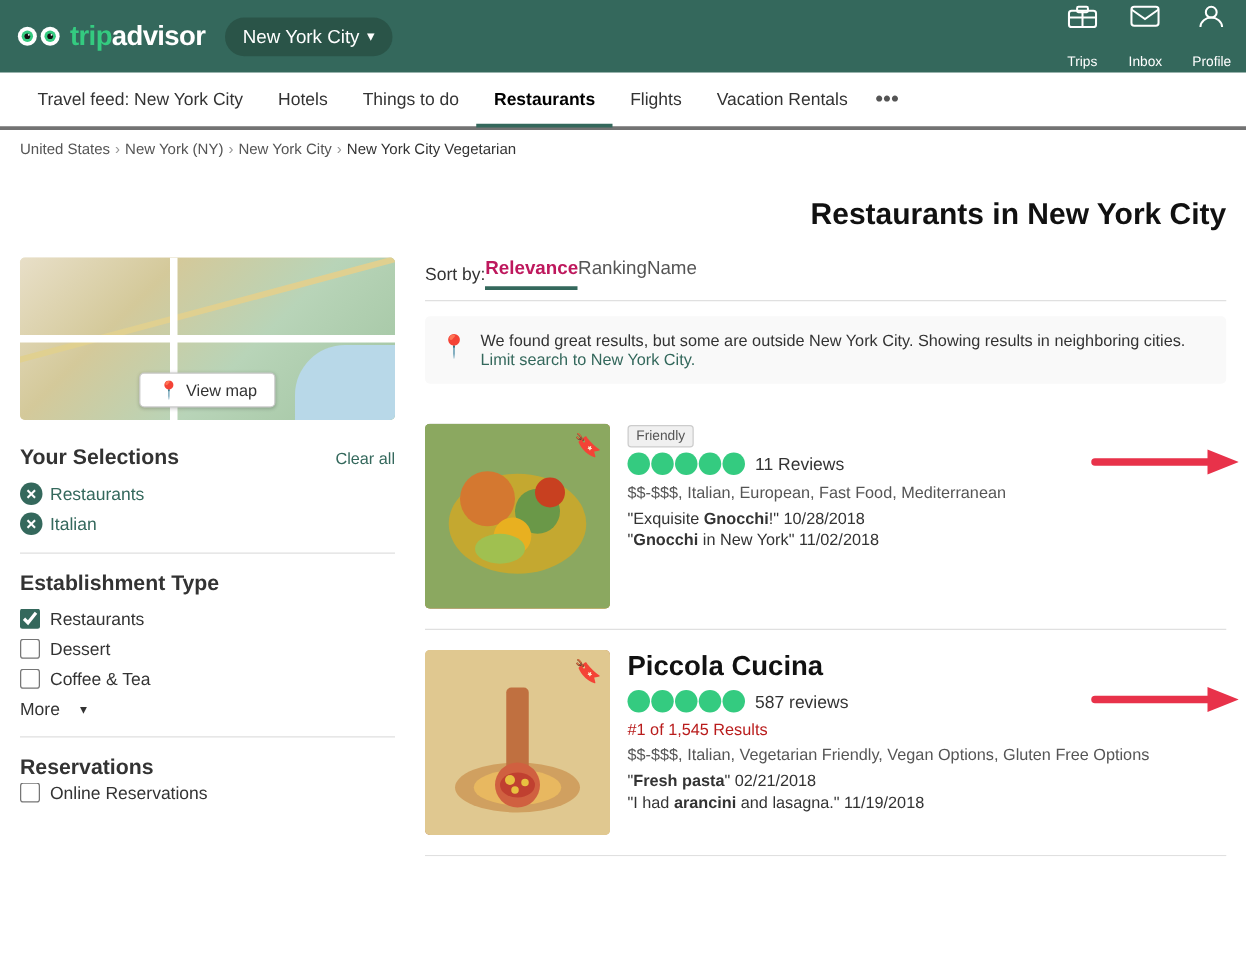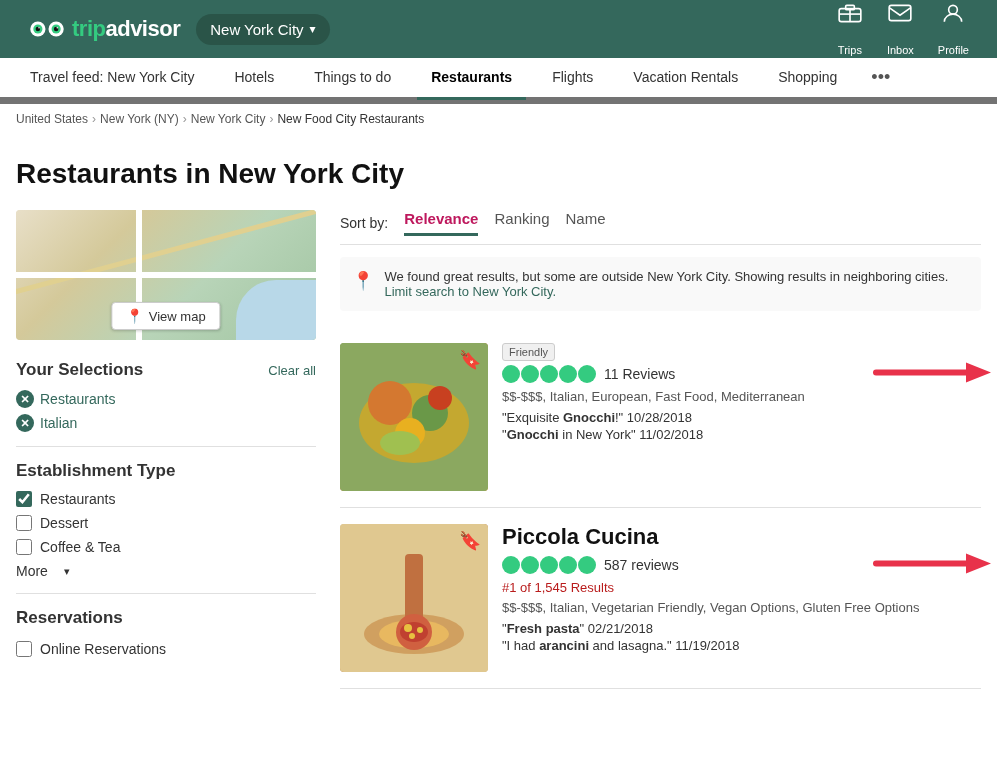--- a/index.html
+++ b/index.html
@@ -3,21 +3,21 @@
   <meta charset="utf-8">
   <style>
     * { box-sizing: border-box; margin: 0; padding: 0; }
     body { font-family: Arial, sans-serif; font-size: 14px; color: #333; background: #fff; }
 
     
     .header {
       background: #34685c;
       display: flex;
       align-items: center;
-      padding: 0 28px;
+      padding: 0 12px;
       height: 58px;
       gap: 16px;
     }
     .logo {
       display: flex;
       align-items: center;
       gap: 6px;
       color: #fff;
       font-size: 22px;
       font-weight: bold;
@@ -52,25 +52,25 @@
       align-items: center;
       color: #fff;
       font-size: 11px;
       cursor: pointer;
       gap: 20px;
     }
     .header-icon-item svg { width: 26px; height: 22px; fill: #fff; }
 
     
     .nav-bar {
-      border-bottom: 7px solid #737373;
+      border-bottom: 3px solid #737373;
       padding: 0 16px;
       display: flex;
       align-items: center;
-      gap: 12px;
+      gap: 0;
       height: 46px;
     }
     .nav-item {
       padding: 12px 14px;
       cursor: pointer;
       font-size: 14px;
       color: #333;
       white-space: nowrap;
       border-bottom: 3px solid transparent;
       margin-bottom: -1px;
@@ -89,22 +89,22 @@
       color: #555;
       display: flex;
       gap: 4px;
     }
     .breadcrumb a { color: #555; text-decoration: none; }
     .breadcrumb .sep { color: #999; }
     .breadcrumb .current { color: #333; font-weight: 500; }
 
     
     .page-title {
-      text-align: left;
-      font-size: 28px;
+      text-align: right;
+      font-size: 24px;
       font-weight: bold;
       padding: 24px 16px 20px;
       color: #111;
     }
 
     
     .main-layout {
       display: flex;
       padding: 0 16px;
       gap: 24px;
@@ -244,32 +244,32 @@
       font-size: 14px;
       color: #333;
       cursor: pointer;
       margin-top: 4px;
     }
     .more-btn .arrow-down { font-size: 11px; }
 
     .reservations-title {
       font-size: 17px;
       font-weight: bold;
-      margin-bottom: 13px;
+      margin-bottom: 2px;
     }
 
     
     .results-panel {
       flex: 1;
       min-width: 0;
     }
     .sort-bar {
       display: flex;
       align-items: center;
-      gap: 16px;
+      gap: 0;
       padding-bottom: 8px;
       border-bottom: 1px solid #e0e0e0;
       margin-bottom: 12px;
     }
     .sort-label {
       font-size: 14px;
       color: #333;
       font-weight: normal;
     }
     .sort-option {
@@ -464,36 +464,33 @@
   </div>
   <div class="nav-item active">
     <span>Restaurants</span>
   </div>
   <div class="nav-item">
     <span>Flights</span>
   </div>
   <div class="nav-item">
     <span>Vacation Rentals</span>
   </div>
-  <div class="nav-item">
-    <span>Shopping</span>
-  </div>
   <div class="nav-dots">
     <span>•••</span>
   </div>
 </nav>
 
 <div class="breadcrumb">
   <a href="#">United States</a>
   <span class="sep">›</span>
   <a href="#">New York (NY)</a>
   <span class="sep">›</span>
   <a href="#">New York City</a>
   <span class="sep">›</span>
-  <span class="current">New Food City Restaurants</span>
+  <span class="current">New York City Vegetarian</span>
 </div>
 
 <h1 class="page-title">Restaurants in New York City</h1>
 
 <div class="main-layout">
 
   <aside class="sidebar">
 
     <div class="map-container">
       <div class="map-bg">

